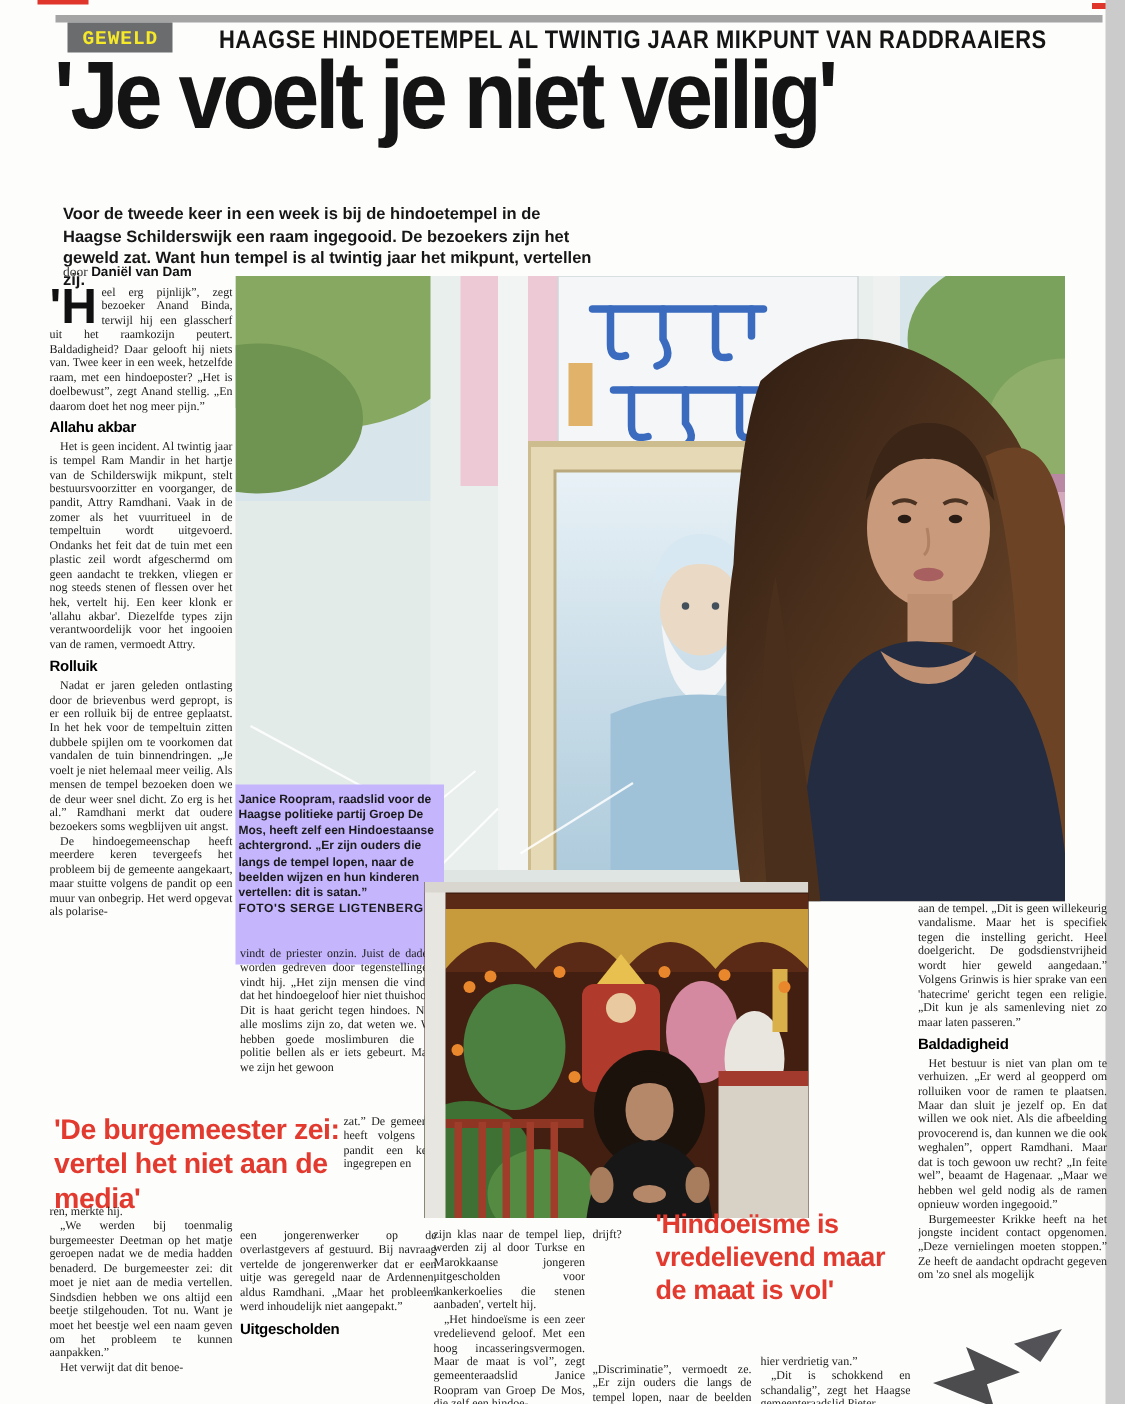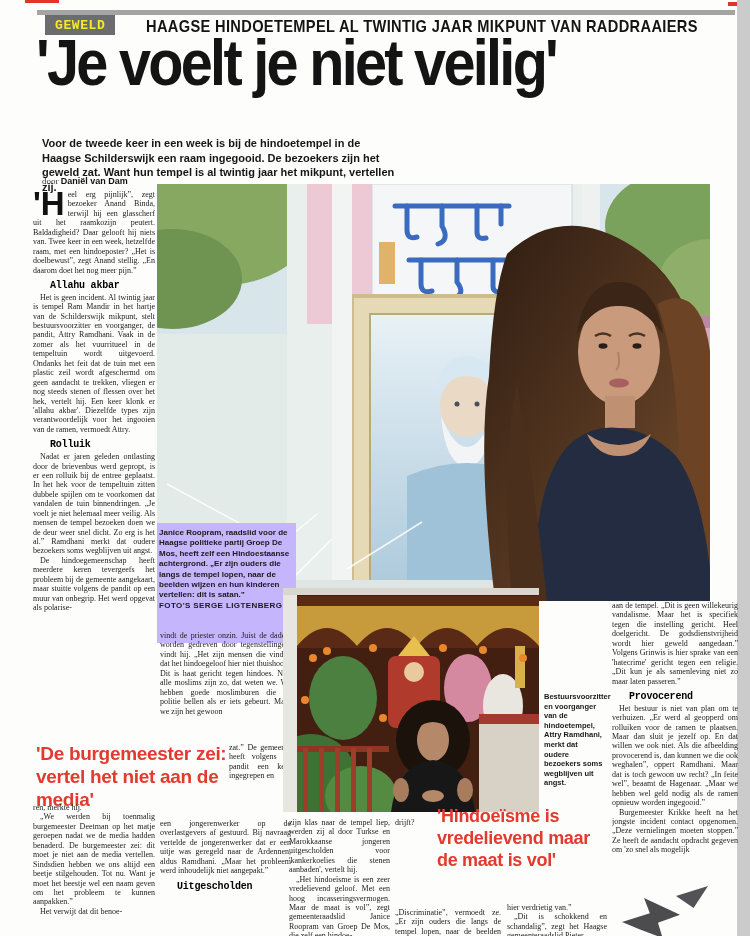--- a/index.html
+++ b/index.html
@@ -25,22 +25,22 @@
     font-family:"Liberation Sans",sans-serif;font-weight:bold;
     font-size:11px;line-height:1.32;color:#161616;}
   .byline{left:42px;top:176px;font-family:"Liberation Serif",serif;
     font-size:9px;color:#333;}
   .byline b{font-family:"Liberation Sans",sans-serif;font-size:9px;color:#111;}
   
   .col{position:absolute;font-size:8px;line-height:1.18;color:#222;
     text-align:justify;overflow:hidden;}
   .col p{margin:0;}
   .col p.ind{text-indent:7px;}
-  .col h3{font-family:Liberation Mono, monospace;font-size:10px;
-    margin:5px 17px 1px;color:#000;letter-spacing:-.2px;}
+  .col h3{font-family:Liberation Sans, sans-serif;font-size:10px;
+    margin:5px 0 1px;color:#000;letter-spacing:-.2px;}
   .col1a{left:33px;top:190px;width:122px;height:548px;}
   .col1b{left:33px;top:803px;width:122px;height:133px;}
   .col2a{left:160px;top:631px;width:131px;height:111px;}
   .col2b{left:229px;top:743px;width:62px;height:76px;}
   .col2c{left:160px;top:819px;width:131px;height:117px;}
   .col3{left:289px;top:818px;width:101px;height:118px;}
   .col4{left:395px;top:818px;width:106px;height:118px;}
   .col5{left:507px;top:903px;width:100px;height:33px;}
   .col6{left:612px;top:601px;width:126px;height:335px;}
   .q2spacer{float:right;width:68px;height:90px;}
@@ -254,41 +254,40 @@
         <path d="M108,224 q6,-48 42,-52 q36,4 42,52 z" fill="#171717"></path>
         <ellipse cx="118" cy="202" rx="8" ry="12" fill="#a87d5e"></ellipse>
         <ellipse cx="182" cy="202" rx="8" ry="12" fill="#a87d5e"></ellipse>
         <ellipse cx="150" cy="208" rx="11" ry="6" fill="#b5886a"></ellipse>
       </g>
       <rect x="0" y="0" width="14" height="224" fill="#e8e6e1"></rect>
       <rect x="0" y="0" width="256" height="7" fill="#d9d6cf"></rect>
     </svg>
   </div>
 
-  <div class="abs cap2">Bestuursvoorzitter en voorganger van de hindoetempel, Attry Ramdhani, merkt dat oudere bezoekers soms wegblijven uit angst.</div>
 
   <div class="col col3">
     <p>zijn klas naar de tempel liep, werden zij al door Turkse en Marokkaanse jongeren uitgescholden voor 'kankerkoelies die stenen aanbaden', vertelt hij.</p>
     <p class="ind">„Het hindoeïsme is een zeer vredelievend geloof. Met een hoog incasseringsvermogen. Maar de maat is vol”, zegt gemeenteraadslid Janice Roopram van Groep De Mos, die zelf een hindoe-</p>
   </div>
 
   <div class="col col4">
     <p><span class="q2spacer"></span><span>drijft? „Discriminatie”, vermoedt ze. „Er zijn ouders die langs de tempel lopen, naar de beelden wijzen en hun kinderen vertellen: 'Dit is satan'. In het verleden zijn de beelden besmeurd met</span></p>
   </div>
 
   <div class="quote q2">'Hindoeïsme is vredelievend maar de maat is vol'</div>
 
   <div class="col col5">
     <p>hier verdrietig van.”</p>
     <p class="ind">„Dit is schokkend en schandalig”, zegt het Haagse gemeenteraadslid Pieter</p>
   </div>
 
   <div class="col col6">
     <p>aan de tempel. „Dit is geen willekeurig vandalisme. Maar het is specifiek tegen die instelling gericht. Heel doelgericht. De godsdienstvrijheid wordt hier geweld aangedaan.” Volgens Grinwis is hier sprake van een 'hatecrime' gericht tegen een religie. „Dit kun je als samenleving niet zo maar laten passeren.”</p>
-    <h3>Provocerend</h3>
+    <h3>Baldadigheid</h3>
     <p class="ind">Het bestuur is niet van plan om te verhuizen. „Er werd al geopperd om rolluiken voor de ramen te plaatsen. Maar dan sluit je jezelf op. En dat willen we ook niet. Als die afbeelding provocerend is, dan kunnen we die ook weghalen”, oppert Ramdhani. Maar dat is toch gewoon uw recht? „In feite wel”, beaamt de Hagenaar. „Maar we hebben wel geld nodig als de ramen opnieuw worden ingegooid.”</p>
     <p class="ind">Burgemeester Krikke heeft na het jongste incident contact opgenomen. „Deze vernielingen moeten stoppen.” Ze heeft de aandacht opdracht gegeven om 'zo snel als mogelijk</p>
   </div>
 
   <div class="arrow arrow1"></div>
   <div class="arrow arrow2"></div>
 
 </div>
 
 </body></html>

